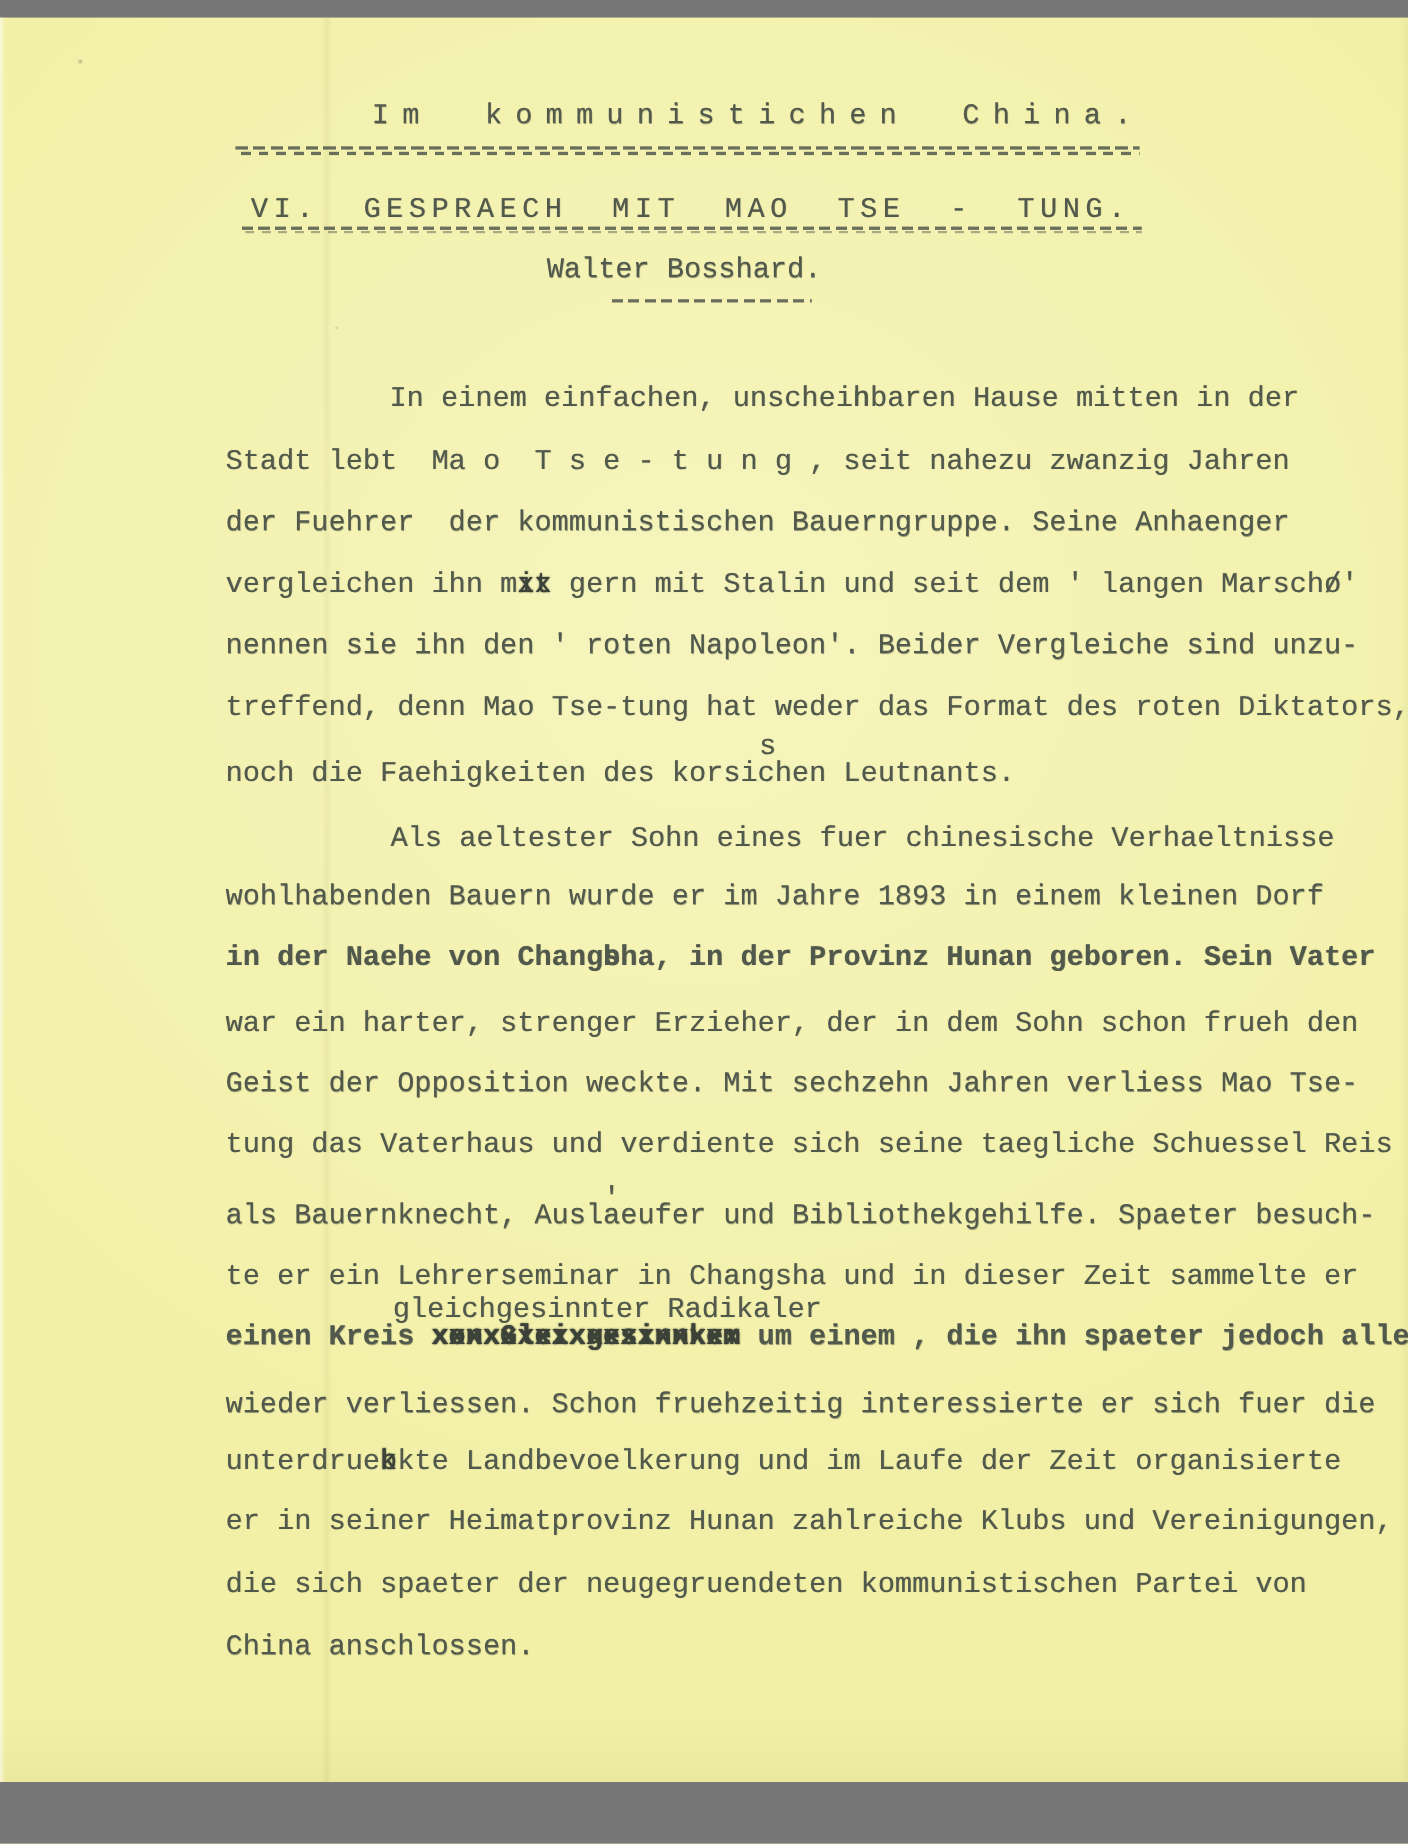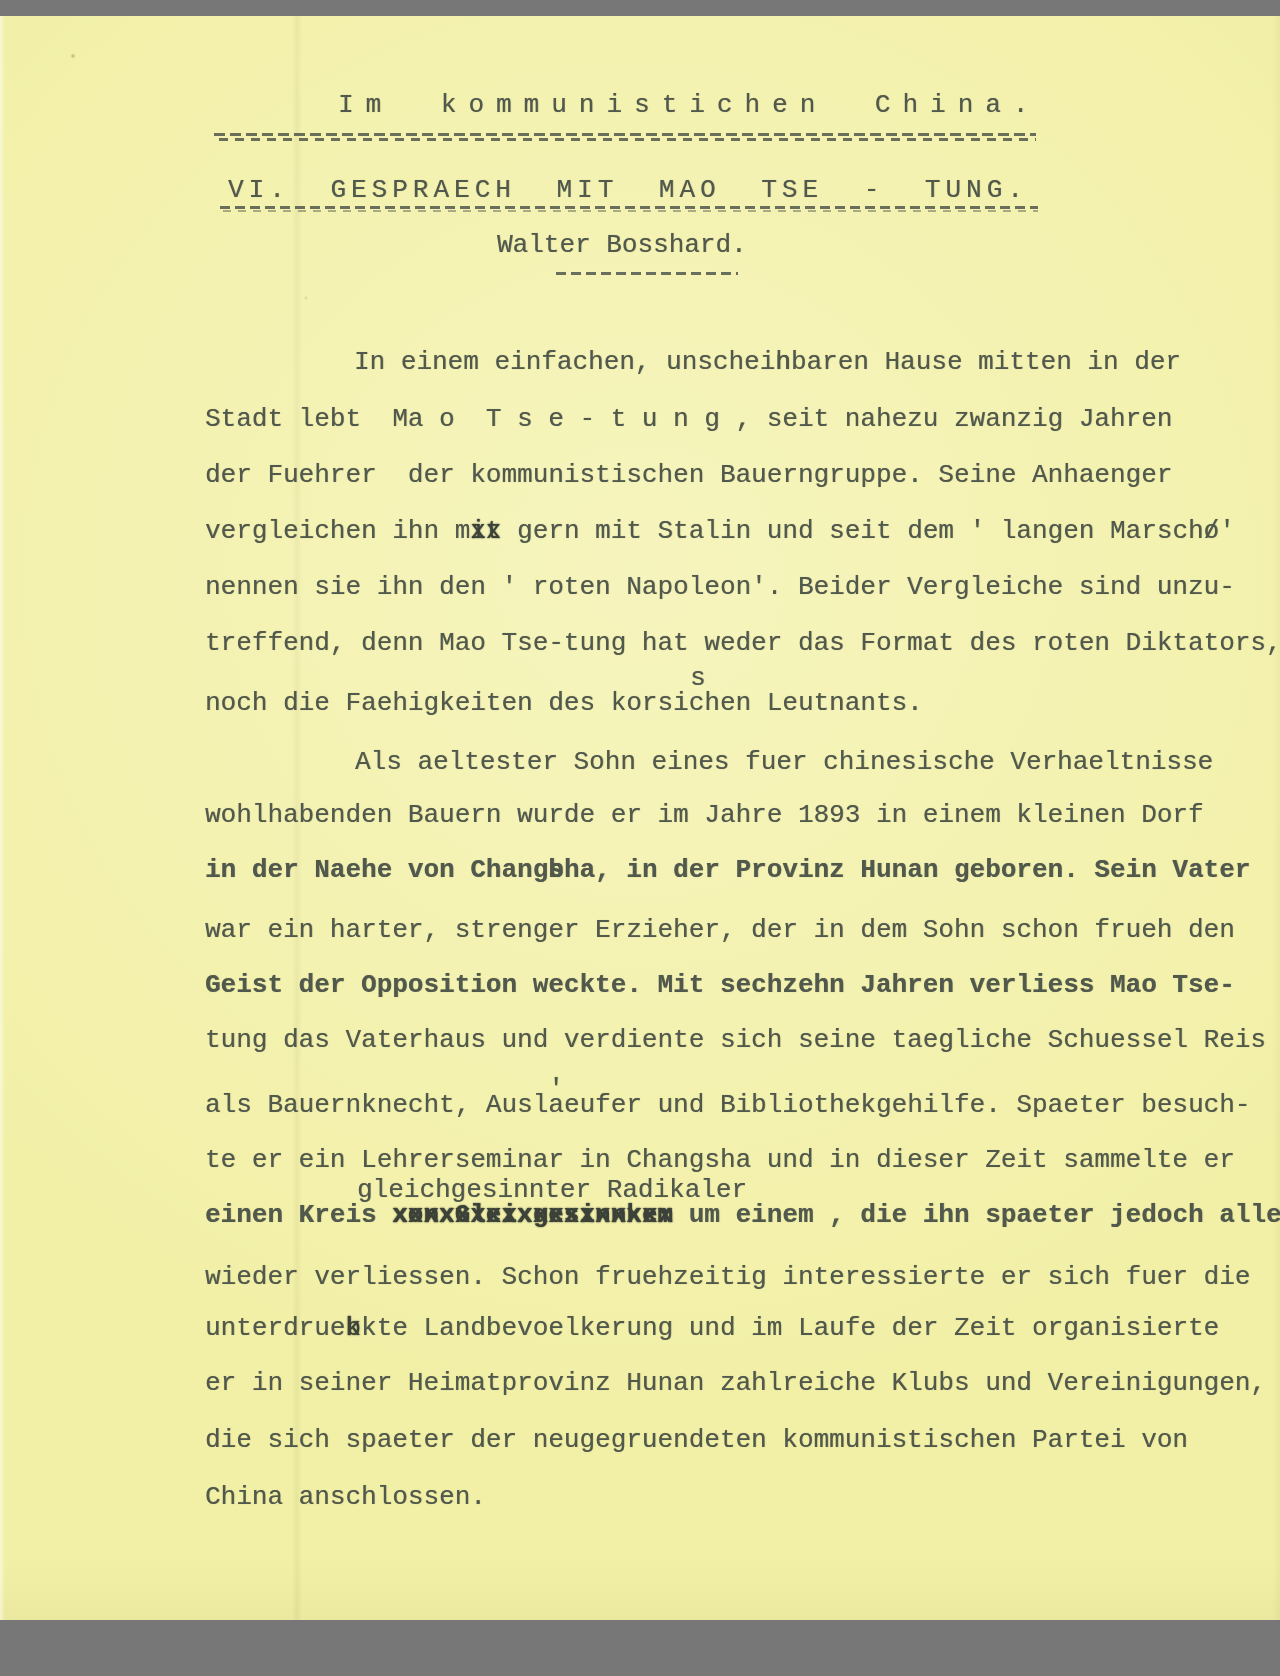--- a/index.html
+++ b/index.html
@@ -74,21 +74,21 @@
       <div class="tline" style="left: 205px; top: 446px;"><span>der Fuehrer  der kommunistischen Bauerngruppe. Seine Anhaenger</span></div>
       <div class="tline" style="left: 205px; top: 502px;"><span>vergleichen ihn m</span><span class="ov blot"><span class="base">it</span><span class="over">xx</span></span><span> gern mit Stalin und seit dem ' langen Marsch</span><span class="ov"><span class="base">o</span><span class="over">/</span></span><span>'</span></div>
       <div class="tline" style="left: 205px; top: 558px;"><span>nennen sie ihn den ' roten Napoleon'. Beider Vergleiche sind unzu-</span></div>
       <div class="tline" style="left: 205px; top: 614px;"><span>treffend, denn Mao Tse-tung hat weder das Format des roten Diktators,</span></div>
       <div class="tline" style="left: 690px; top: 649px;"><span>s</span></div>
       <div class="tline" style="left: 205px; top: 674px;"><span>noch die Faehigkeiten des korsichen Leutnants.</span></div>
       <div class="tline" style="left: 355px; top: 733px;"><span>Als aeltester Sohn eines fuer chinesische Verhaeltnisse</span></div>
       <div class="tline" style="left: 205px; top: 786px; font-family: Liberation Mono, monospace;"><span>wohlhabenden Bauern wurde er im Jahre 1893 in einem kleinen Dorf</span></div>
       <div class="tline" style="left: 205px; top: 841px; font-weight: bold;"><span>in der Naehe von Chang</span><span class="ov"><span class="base">s</span><span class="over">b</span></span><span>ha, in der Provinz Hunan geboren. Sein Vater</span></div>
       <div class="tline" style="left: 205px; top: 901px;"><span>war ein harter, strenger Erzieher, der in dem Sohn schon frueh den</span></div>
-      <div class="tline" style="left: 205px; top: 956px; font-weight: bold;"><span>Geist der Opposition weckte. Mit sechzehn Jahren verliess Mao Tse-</span></div>
+      <div class="tline" style="left: 205px; top: 956px;"><span>Geist der Opposition weckte. Mit sechzehn Jahren verliess Mao Tse-</span></div>
       <div class="tline" style="left: 205px; top: 1011px;"><span>tung das Vaterhaus und verdiente sich seine taegliche Schuessel Reis</span></div>
       <div class="tline" style="left: 205px; top: 1076px;"><span>als Bauernknecht, Ausl</span><span class="ov"><span class="base">a</span><span class="over up">'</span></span><span>eufer und Bibliothekgehilfe. Spaeter besuch-</span></div>
       <div class="tline" style="left: 205px; top: 1131px;"><span>te er ein Lehrerseminar in Changsha und in dieser Zeit sammelte er</span></div>
       <div class="tline" style="left: 357px; top: 1161px;"><span>gleichgesinnter Radikaler</span></div>
       <div class="tline" style="left: 205px; top: 1186px; font-weight: bold;"><span>einen Kreis </span><span class="ov blot"><span class="base">xonxGleixgesinnkem</span><span class="over">xxxxxxxxxxxxxxxxxx</span></span><span> um einem , die ihn spaeter jedoch alle</span></div>
       <div class="tline" style="left: 205px; top: 1248px;"><span>wieder verliessen. Schon fruehzeitig interessierte er sich fuer die</span></div>
       <div class="tline" style="left: 205px; top: 1299px;"><span>unterdrue</span><span class="ov blot"><span class="base">b</span><span class="over">k</span></span><span>kte Landbevoelkerung und im Laufe der Zeit organisierte</span></div>
       <div class="tline" style="left: 205px; top: 1354px;"><span>er in seiner Heimatprovinz Hunan zahlreiche Klubs und Vereinigungen,</span></div>
       <div class="tline" style="left: 205px; top: 1411px;"><span>die sich spaeter der neugegruendeten kommunistischen Partei von</span></div>
       <div class="tline" style="left: 205px; top: 1468px;"><span>China anschlossen.</span></div>

